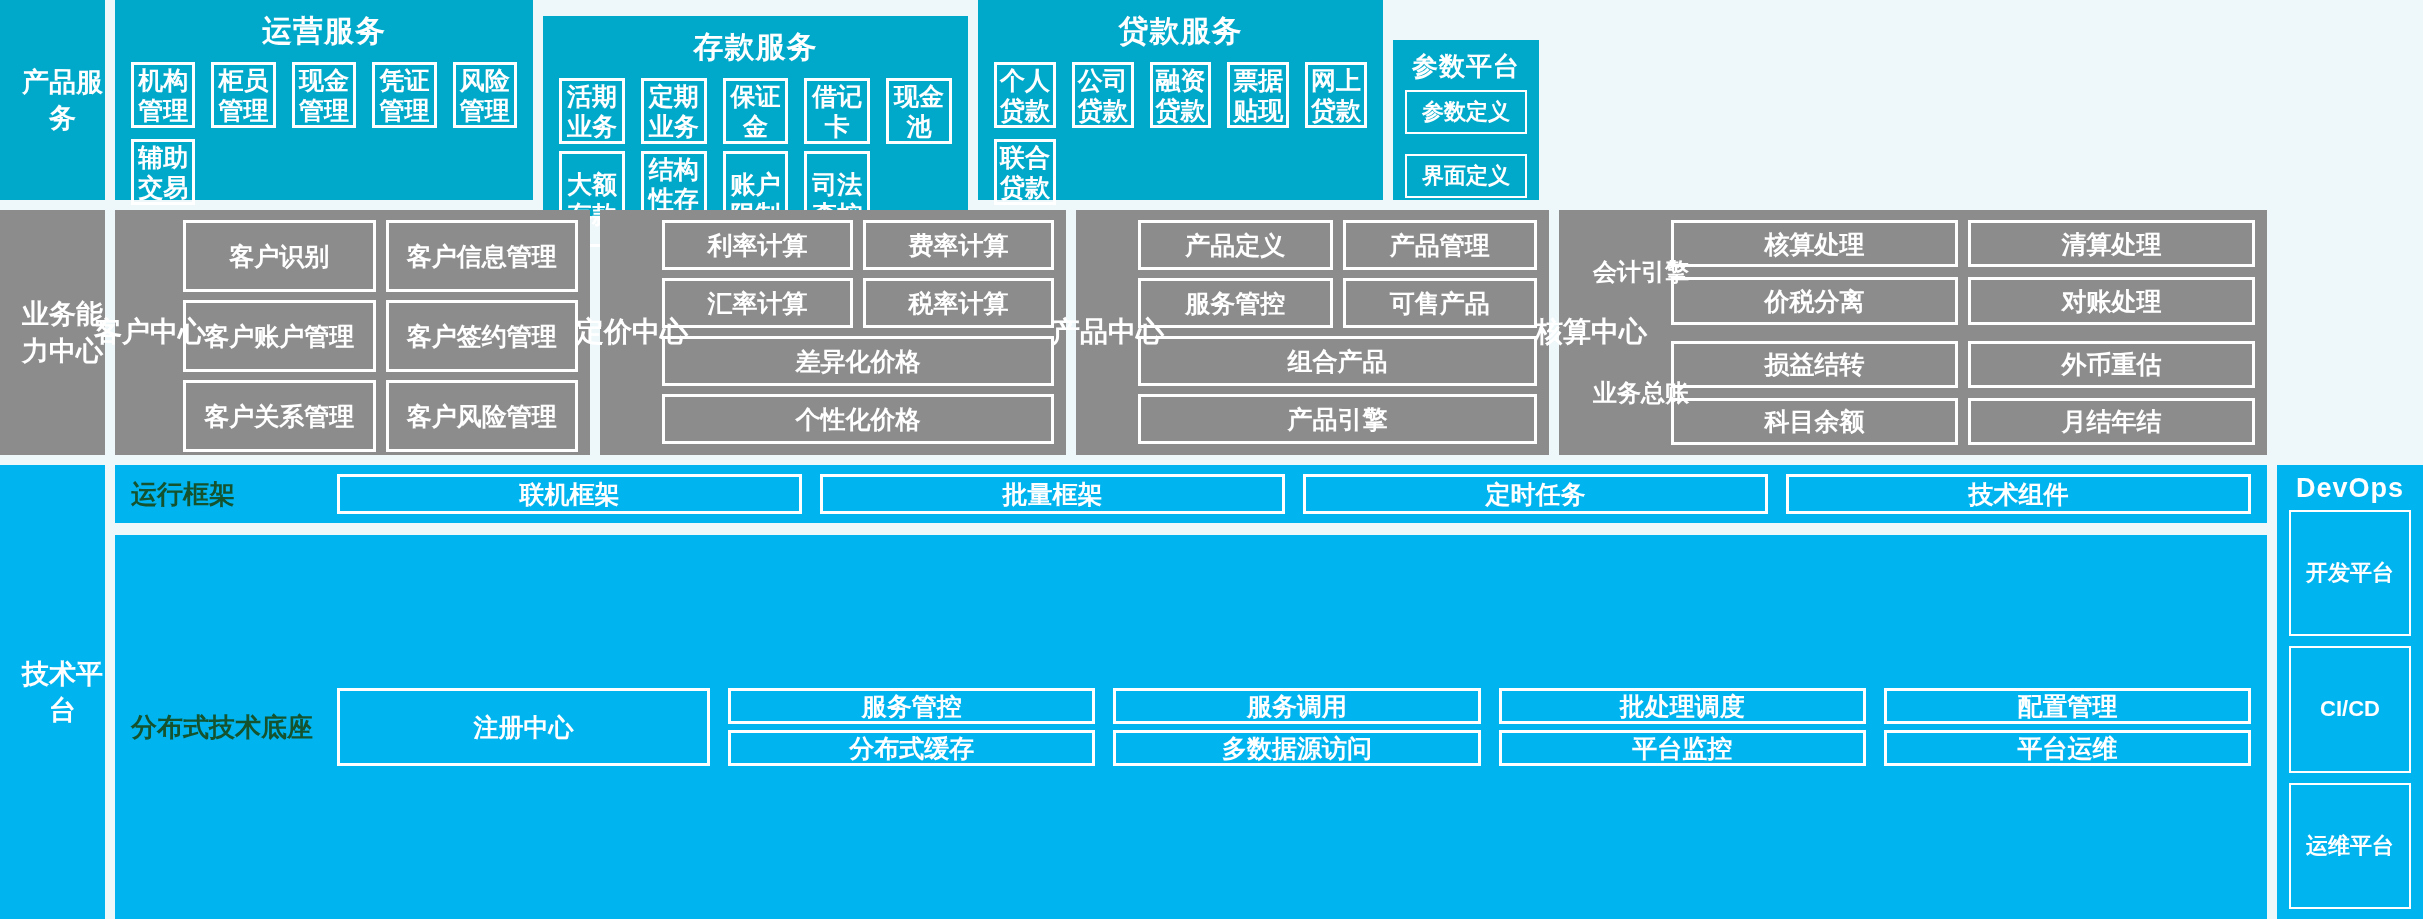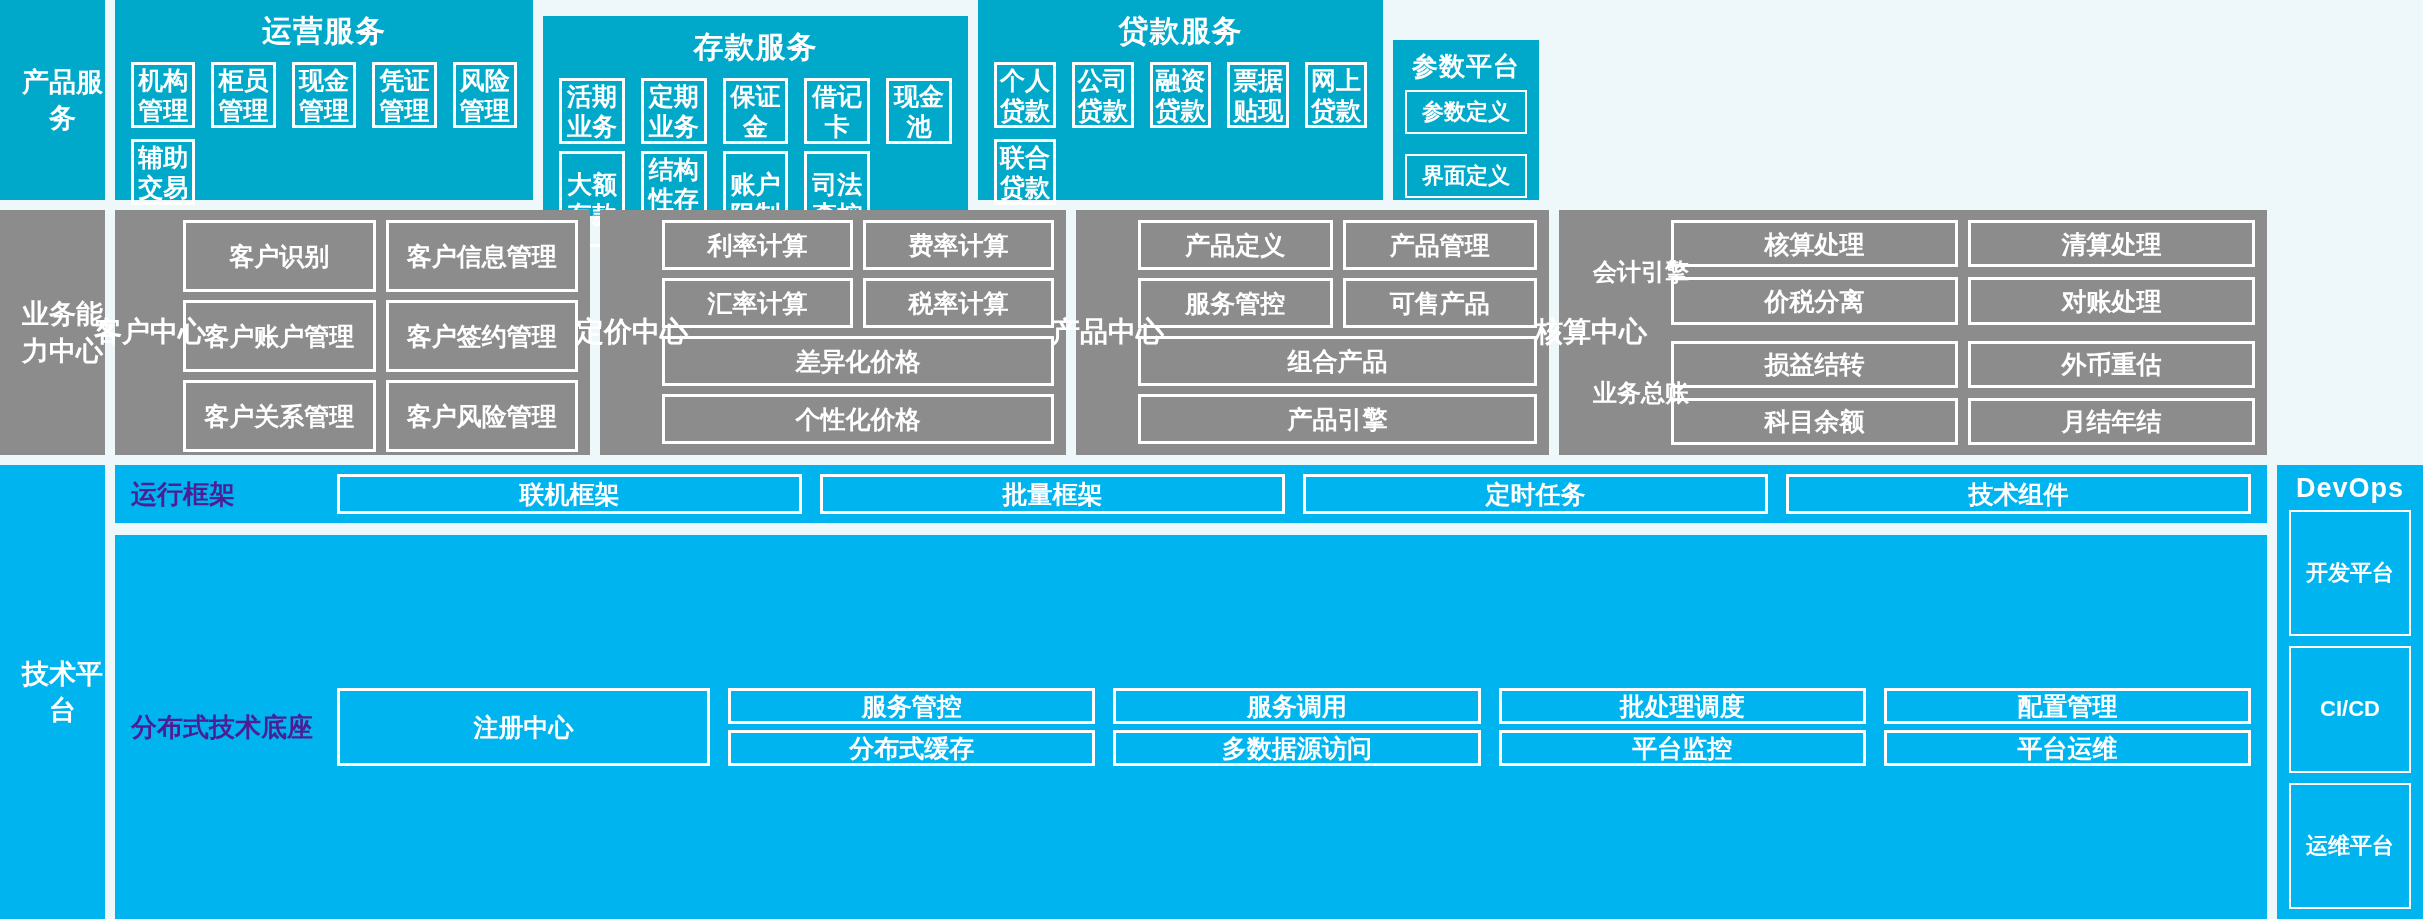--- a/index.html
+++ b/index.html
@@ -68,21 +68,21 @@
   .acct-group .tile{height:100%;}
 
   
   #mid-spacer{flex:0 0 146px;background:transparent;}
 
   
   #bottom-row{height:calc(919px - 200px - 245px - 20px);}
   #tech-platform-label{width:105px;}
   #tech-stack{flex:1;display:flex;flex-direction:column;gap:12px;}
   .tech-band{background:#00b4f0;display:flex;align-items:center;padding:0 16px;gap:18px;box-sizing:border-box;}
-  .tech-band-label{color:#4c1d95;font-weight:bold;font-size:26px;width:188px;flex:0 0 auto;}
+  .tech-band-label{color:#14532d;font-weight:bold;font-size:26px;width:188px;flex:0 0 auto;}
   .tech-items{flex:1;display:flex;gap:18px;}
   .tech-items .tile{flex:1;border-width:3px;}
 
   #band-runtime{height:58px;}
   #band-runtime .tile{height:40px;}
   #band-base{flex:1;}
   #band-base .base-col{flex:1;display:flex;flex-direction:column;gap:6px;}
   #band-base .base-col .tile{flex:1;}
   #band-base #register-center{flex:1;}
 

